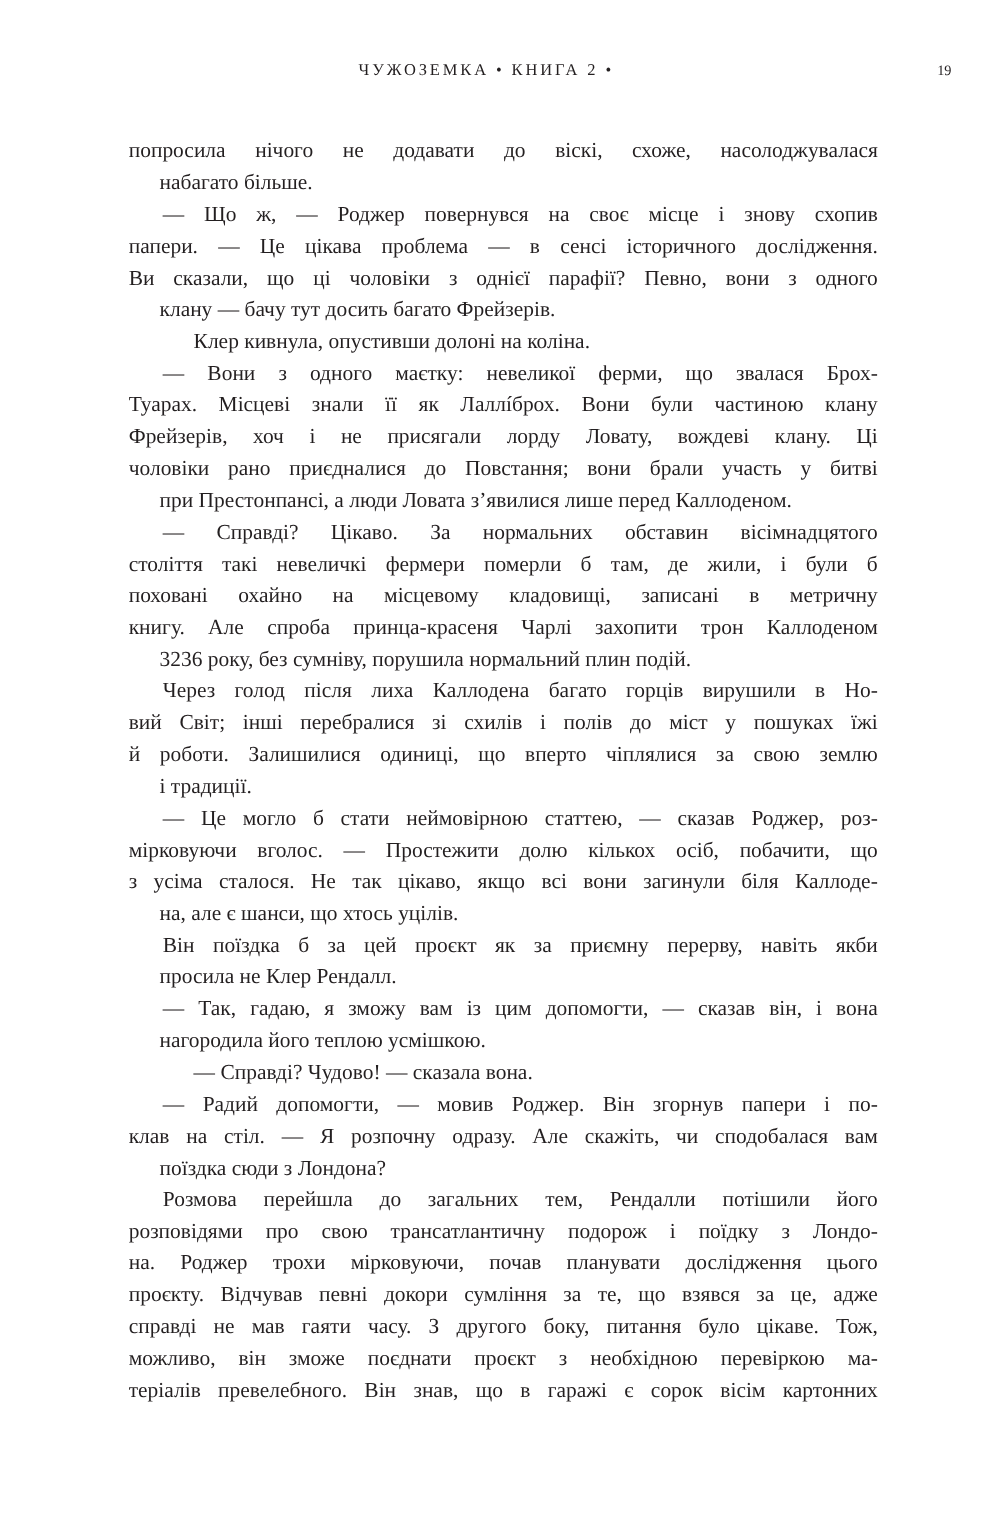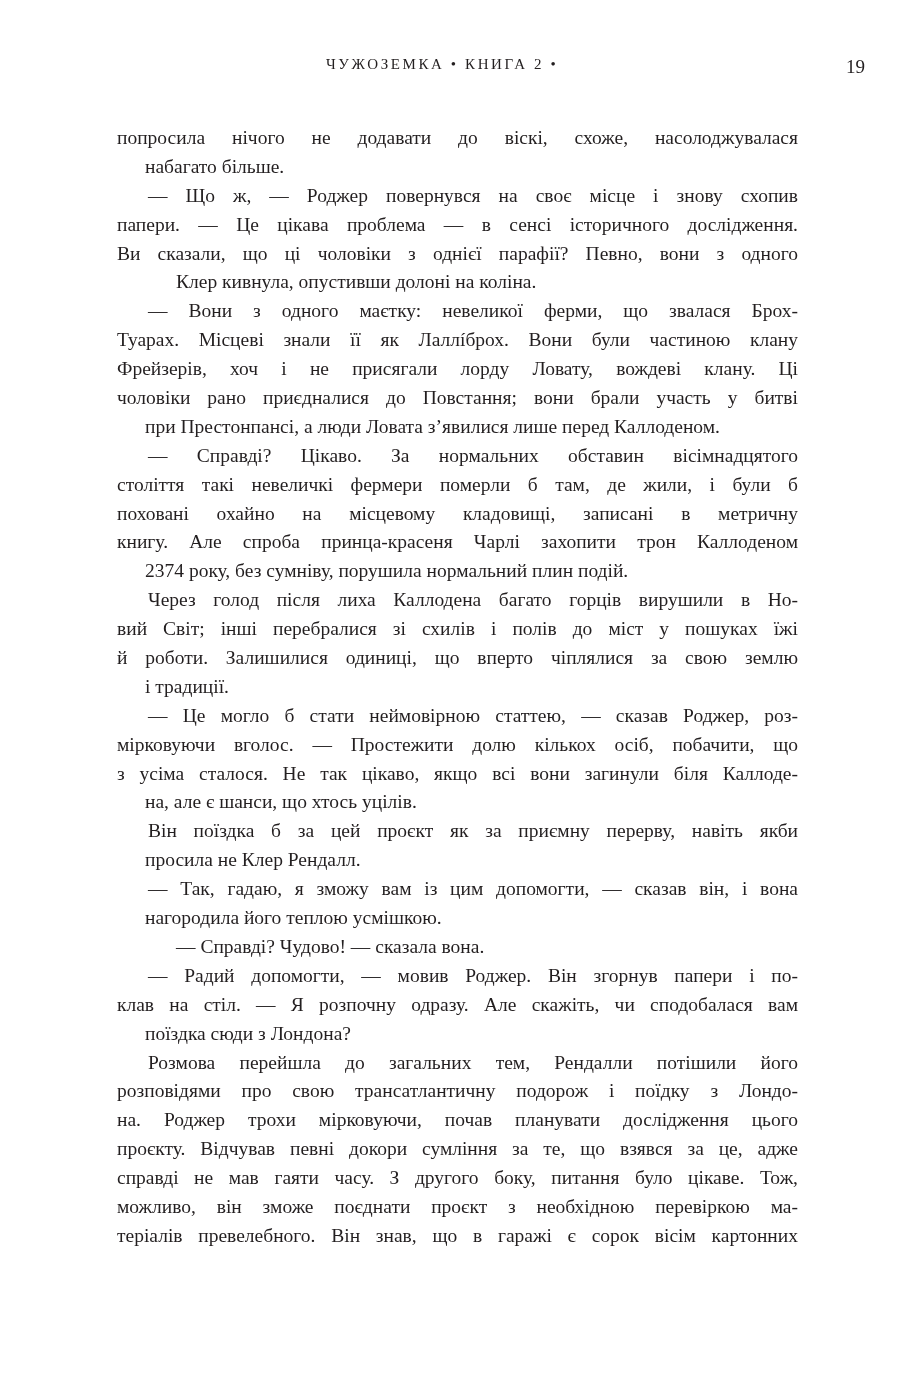--- a/index.html
+++ b/index.html
@@ -1,20 +1,20 @@
 <!DOCTYPE html>
 <html><head>
 <meta charset="utf-8">
 <style>
   html, body { margin:0; padding:0; background:#ffffff; }
   body { width:915px; height:1388px; position:relative; overflow:hidden;
          font-family:"Liberation Serif","DejaVu Serif",serif; color:#231f20; }
   .header { position:absolute; top:56px; left:0; width:915px; height:24px; }
   .running-title { position:absolute; left:326px; top:0; font-size:15px; letter-spacing:2.6px; white-space:nowrap; }
-  .page-number { position:absolute; right:50px; top:0; font-size:19px; }
+  .page-number { position:absolute; right:50px; top:0; font-size:13px; }
   .text-block { position:absolute; left:117px; top:124px; width:681px;font-family:Liberation Serif, serif; }
   .line { display:block; height:28.9px; line-height:28.9px; font-size:19.5px;
           white-space:nowrap; text-align:justify; text-align-last:justify; }
   .line.last { text-align-last:left;margin-left:28px; }
   .line.indent { padding-left:31px; }
 </style>
 </head>
 <body>
 
 <div class="header">
@@ -24,37 +24,38 @@
 
 <div class="text-block" id="text-block">
     <div>
       <span class="line">попросила нічого не додавати до віскі, схоже, насолоджувалася</span>
       <span class="line last">набагато більше.</span>
     </div>
     <div>
       <span class="line indent">— Що ж, — Роджер повернувся на своє місце і знову схопив</span>
       <span class="line">папери. — Це цікава проблема — в сенсі історичного дослідження.</span>
       <span class="line">Ви сказали, що ці чоловіки з однієї парафії? Певно, вони з одного</span>
+      <span class="line last">клану — бачу тут досить багато Фрейзерів.</span>
     </div>
     <div>
       <span class="line indent last">Клер кивнула, опустивши долоні на коліна.</span>
     </div>
     <div>
       <span class="line indent">— Вони з одного маєтку: невеликої ферми, що звалася Брох-</span>
       <span class="line">Туарах. Місцеві знали її як Лаллíброх. Вони були частиною клану</span>
       <span class="line">Фрейзерів, хоч і не присягали лорду Ловату, вождеві клану. Ці</span>
       <span class="line">чоловіки рано приєдналися до Повстання; вони брали участь у битві</span>
       <span class="line last">при Престонпансі, а люди Ловата з’явилися лише перед Каллоденом.</span>
     </div>
     <div>
       <span class="line indent">— Справді? Цікаво. За нормальних обставин вісімнадцятого</span>
       <span class="line">століття такі невеличкі фермери померли б там, де жили, і були б</span>
       <span class="line">поховані охайно на місцевому кладовищі, записані в метричну</span>
       <span class="line">книгу. Але спроба принца-красеня Чарлі захопити трон Каллоденом</span>
-      <span class="line last">2374 року, без сумніву, порушила нормальний плин подій.</span>
+      <span class="line last">3236 року, без сумніву, порушила нормальний плин подій.</span>
     </div>
     <div>
       <span class="line indent">Через голод після лиха Каллодена багато горців вирушили в Но-</span>
       <span class="line">вий Світ; інші перебралися зі схилів і полів до міст у пошуках їжі</span>
       <span class="line">й роботи. Залишилися одиниці, що вперто чіплялися за свою землю</span>
       <span class="line last">і традиції.</span>
     </div>
     <div>
       <span class="line indent">— Це могло б стати неймовірною статтею, — сказав Роджер, роз-</span>
       <span class="line">мірковуючи вголос. — Простежити долю кількох осіб, побачити, що</span>

